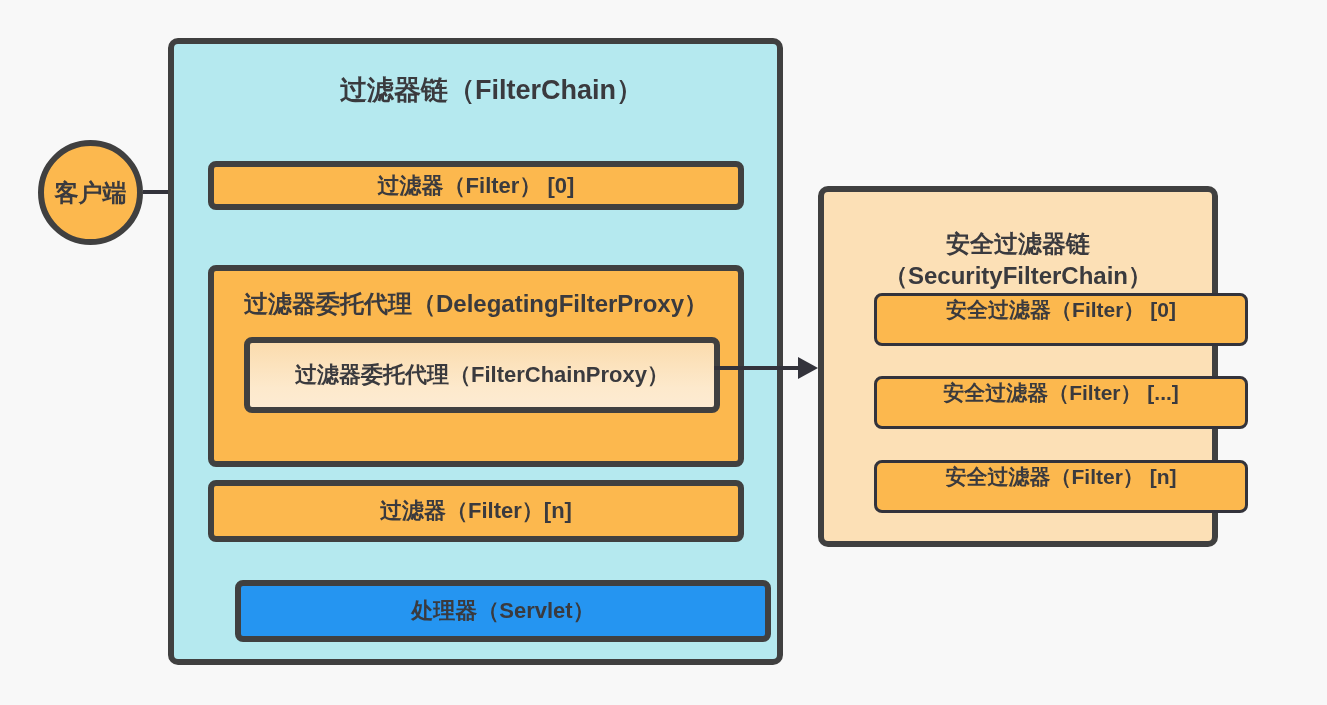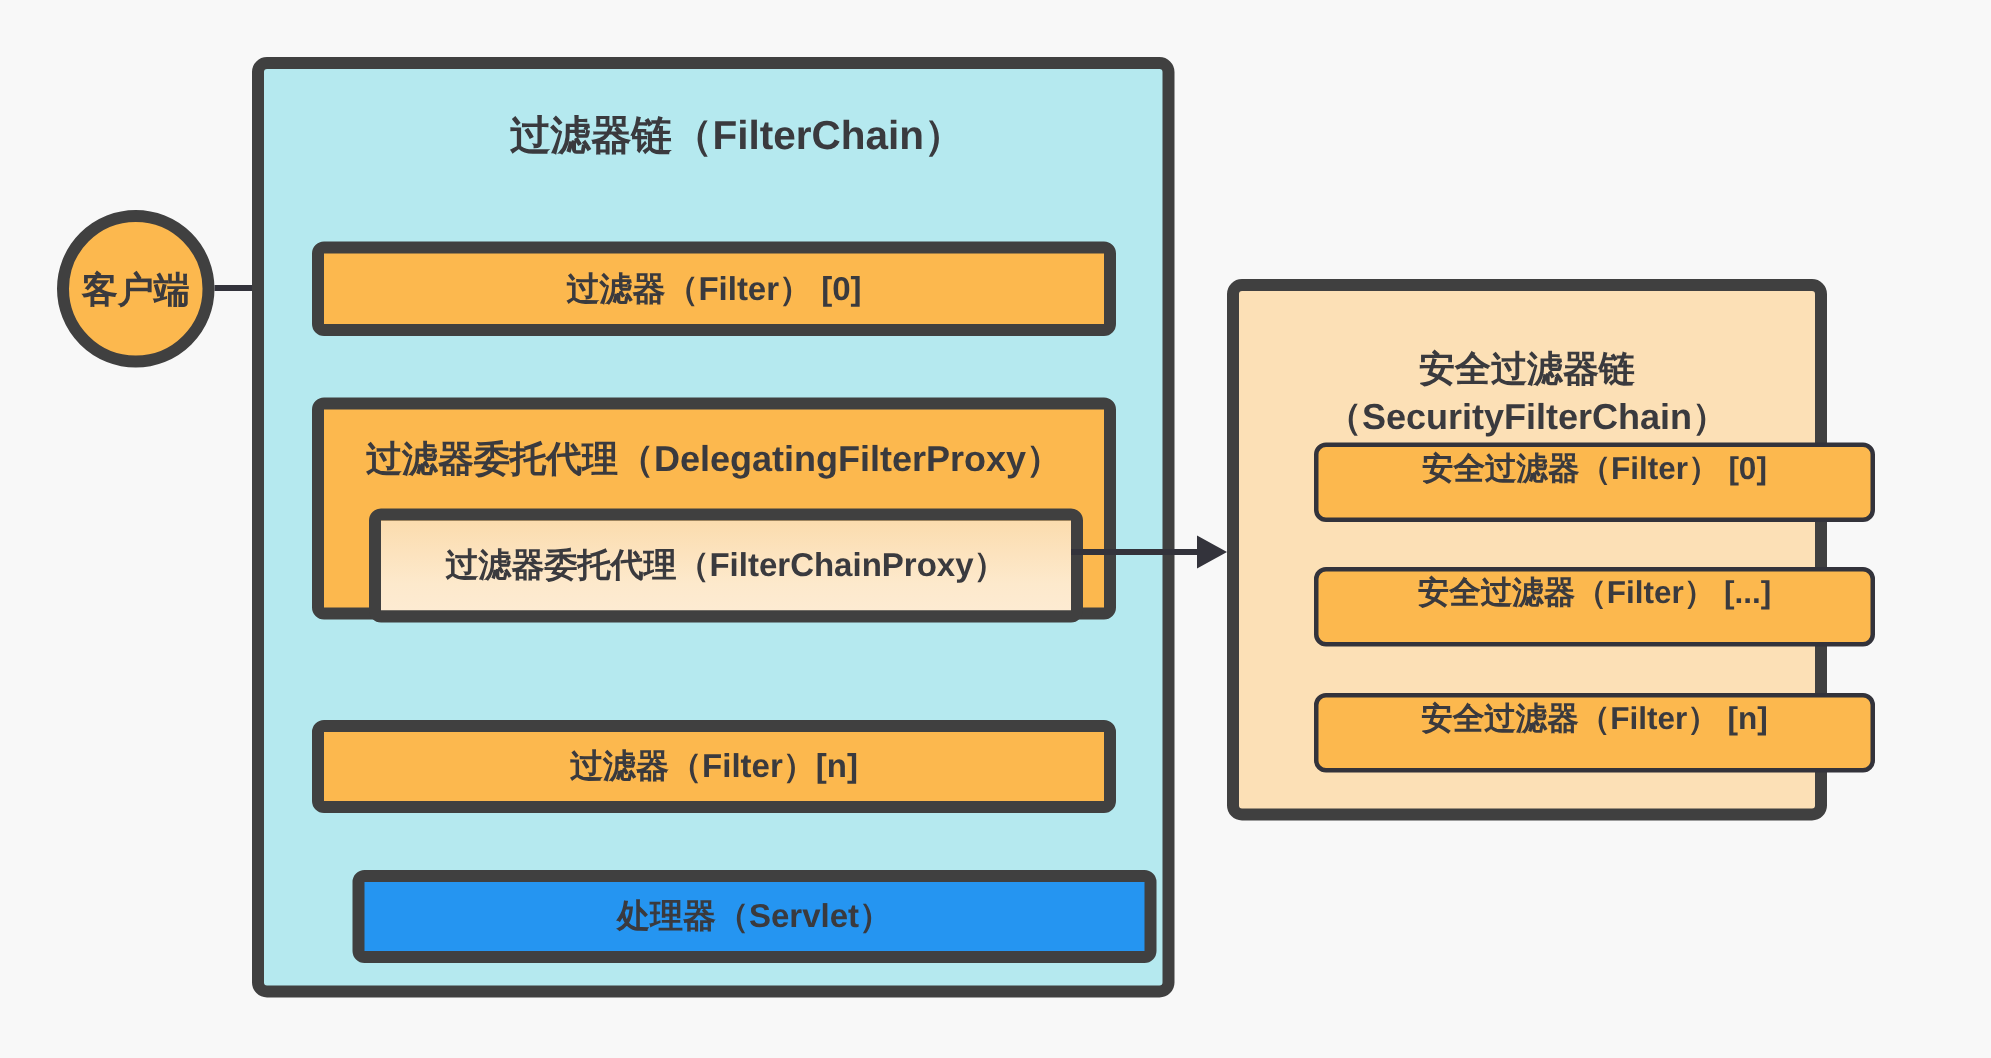--- a/index.html
+++ b/index.html
@@ -11,21 +11,21 @@
   }
   .canvas {
     position: relative;
     width: 1327px;
     height: 705px;
     background: #F8F8F8;
     overflow: hidden;
   }
   .node {
     position: absolute;
-    border: 8px solid #404040;
+    border: 6px solid #404040;
     display: flex;
     align-items: center;
     justify-content: center;
     font-weight: bold;
     text-align: center;
   }
   
   .client-circle {
     left: 38px; top: 140px;
     width: 105px; height: 105px;
@@ -47,22 +47,22 @@
     text-align: center;
     font-size: 27px;
     font-weight: bold;
     padding-left: 32px;
   }
   .orange-box {
     background: #FCB84E;
     border-radius: 8px;
     font-size: 22px;
   }
-  .box-filter0   { left: 208px; top: 161px; width: 536px; height: 63px; align-items: center; }
-  .box-delegating{ left: 208px; top: 265px; width: 536px; height: 148px;
+  .box-filter0   { left: 208px; top: 161px; width: 536px; height: 49px; align-items: center; }
+  .box-delegating{ left: 208px; top: 265px; width: 536px; height: 202px;
                    display: block; }
   .delegating-title {
     position: absolute;
     left: 0; top: 17px;
     width: 100%;
     text-align: center;
     font-size: 24px;
     font-weight: bold;
   }
   .box-proxy {

